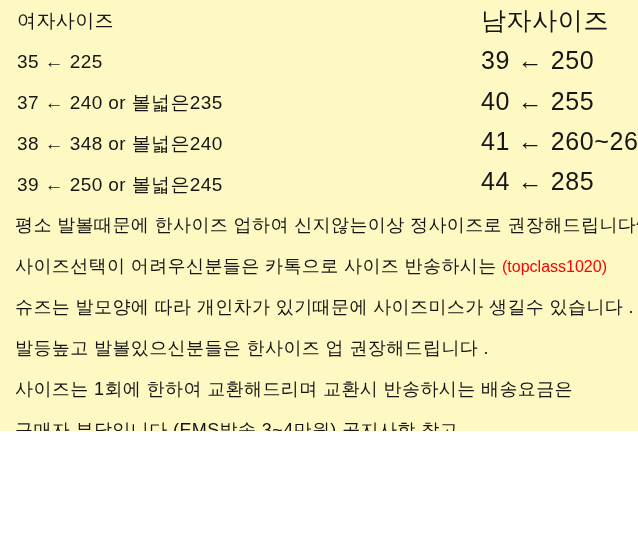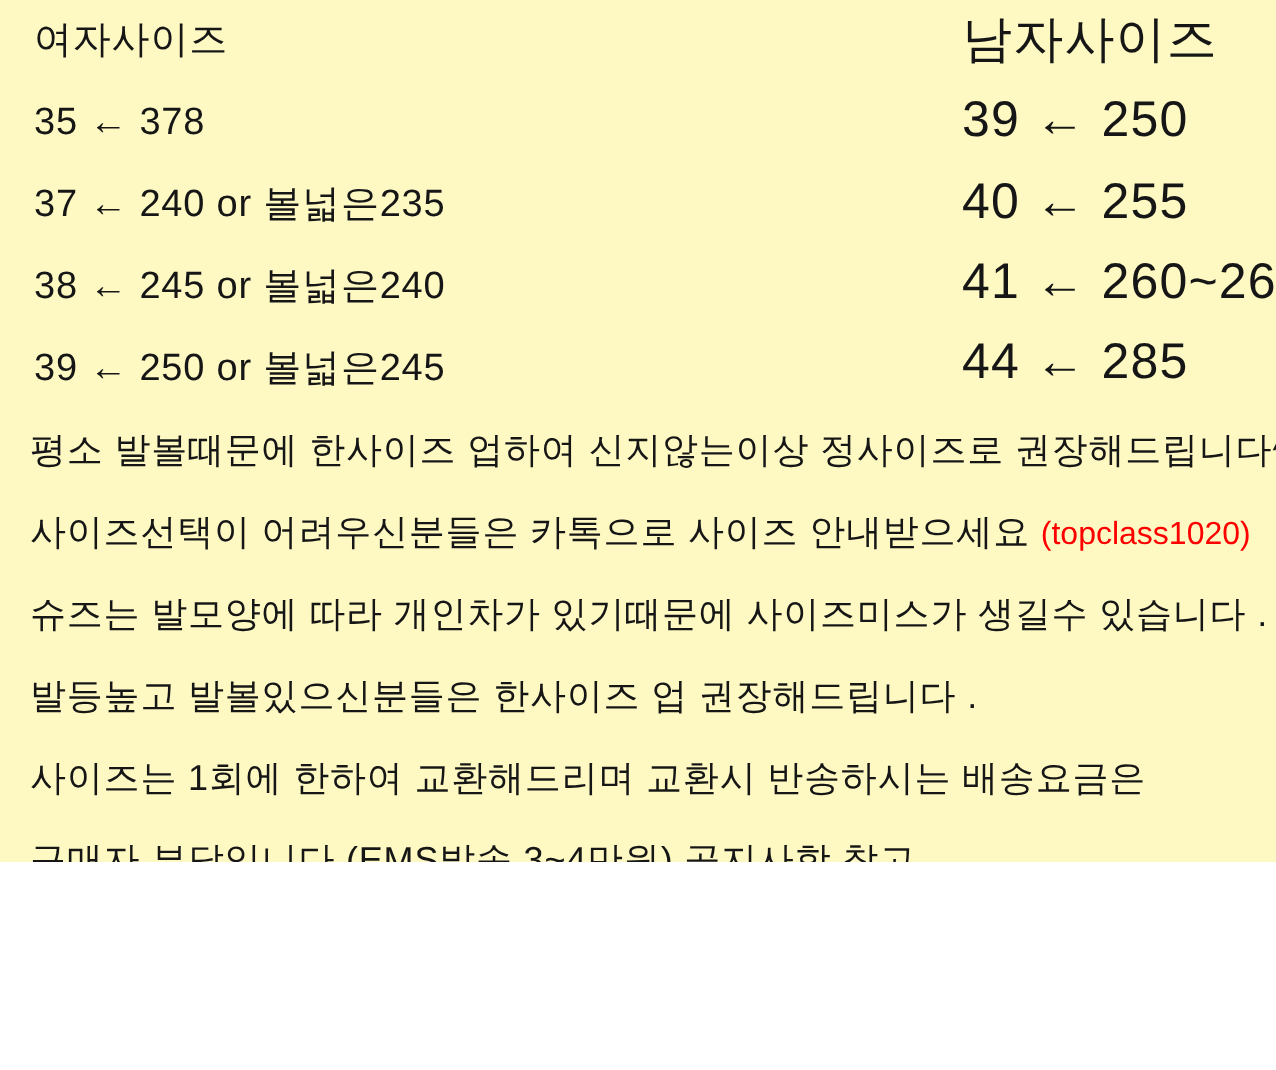--- a/index.html
+++ b/index.html
@@ -54,27 +54,27 @@
     letter-spacing: 0;
   }
 </style>
 </head>
 <body>
 
 <div class="page">
 
   <div class="flow">
     <div class="line col-title">여자사이즈</div>
-    <div class="line size-row">35 ← 378</div>
+    <div class="line size-row">35 ← 225</div>
     <div class="line size-row">37 ← 240 or 볼넓은235</div>
-    <div class="line size-row">38 ← 245 or 볼넓은240</div>
+    <div class="line size-row">38 ← 348 or 볼넓은240</div>
     <div class="line size-row">39 ← 250 or 볼넓은245</div>
 
     <div class="line note"><span>평소 발볼때문에 한사이즈 업하여 신지않는이상 정사이즈로 권장해드립니다^^</span></div>
-    <div class="line note"><span>사이즈선택이 어려우신분들은 카톡으로 사이즈 안내받으세요 </span><span class="red-serif">(topclass1020)</span></div>
+    <div class="line note"><span>사이즈선택이 어려우신분들은 카톡으로 사이즈 반송하시는 </span><span class="red-serif">(topclass1020)</span></div>
     <div class="line note"><span>슈즈는 발모양에 따라 개인차가 있기때문에 사이즈미스가 생길수 있습니다 .</span></div>
     <div class="line note"><span>발등높고 발볼있으신분들은 한사이즈 업 권장해드립니다 .</span></div>
     <div class="line note"><span>사이즈는 1회에 한하여 교환해드리며 교환시 반송하시는 배송요금은</span></div>
     <div class="line note"><span>구매자 부담입니다 (EMS발송 3~4만원) 공지사항 참고</span></div>
   </div>
 
   <div class="men-col">
     <div class="line col-title">남자사이즈</div>
     <div class="line size-row">39 ← 250</div>
     <div class="line size-row">40 ← 255</div>

